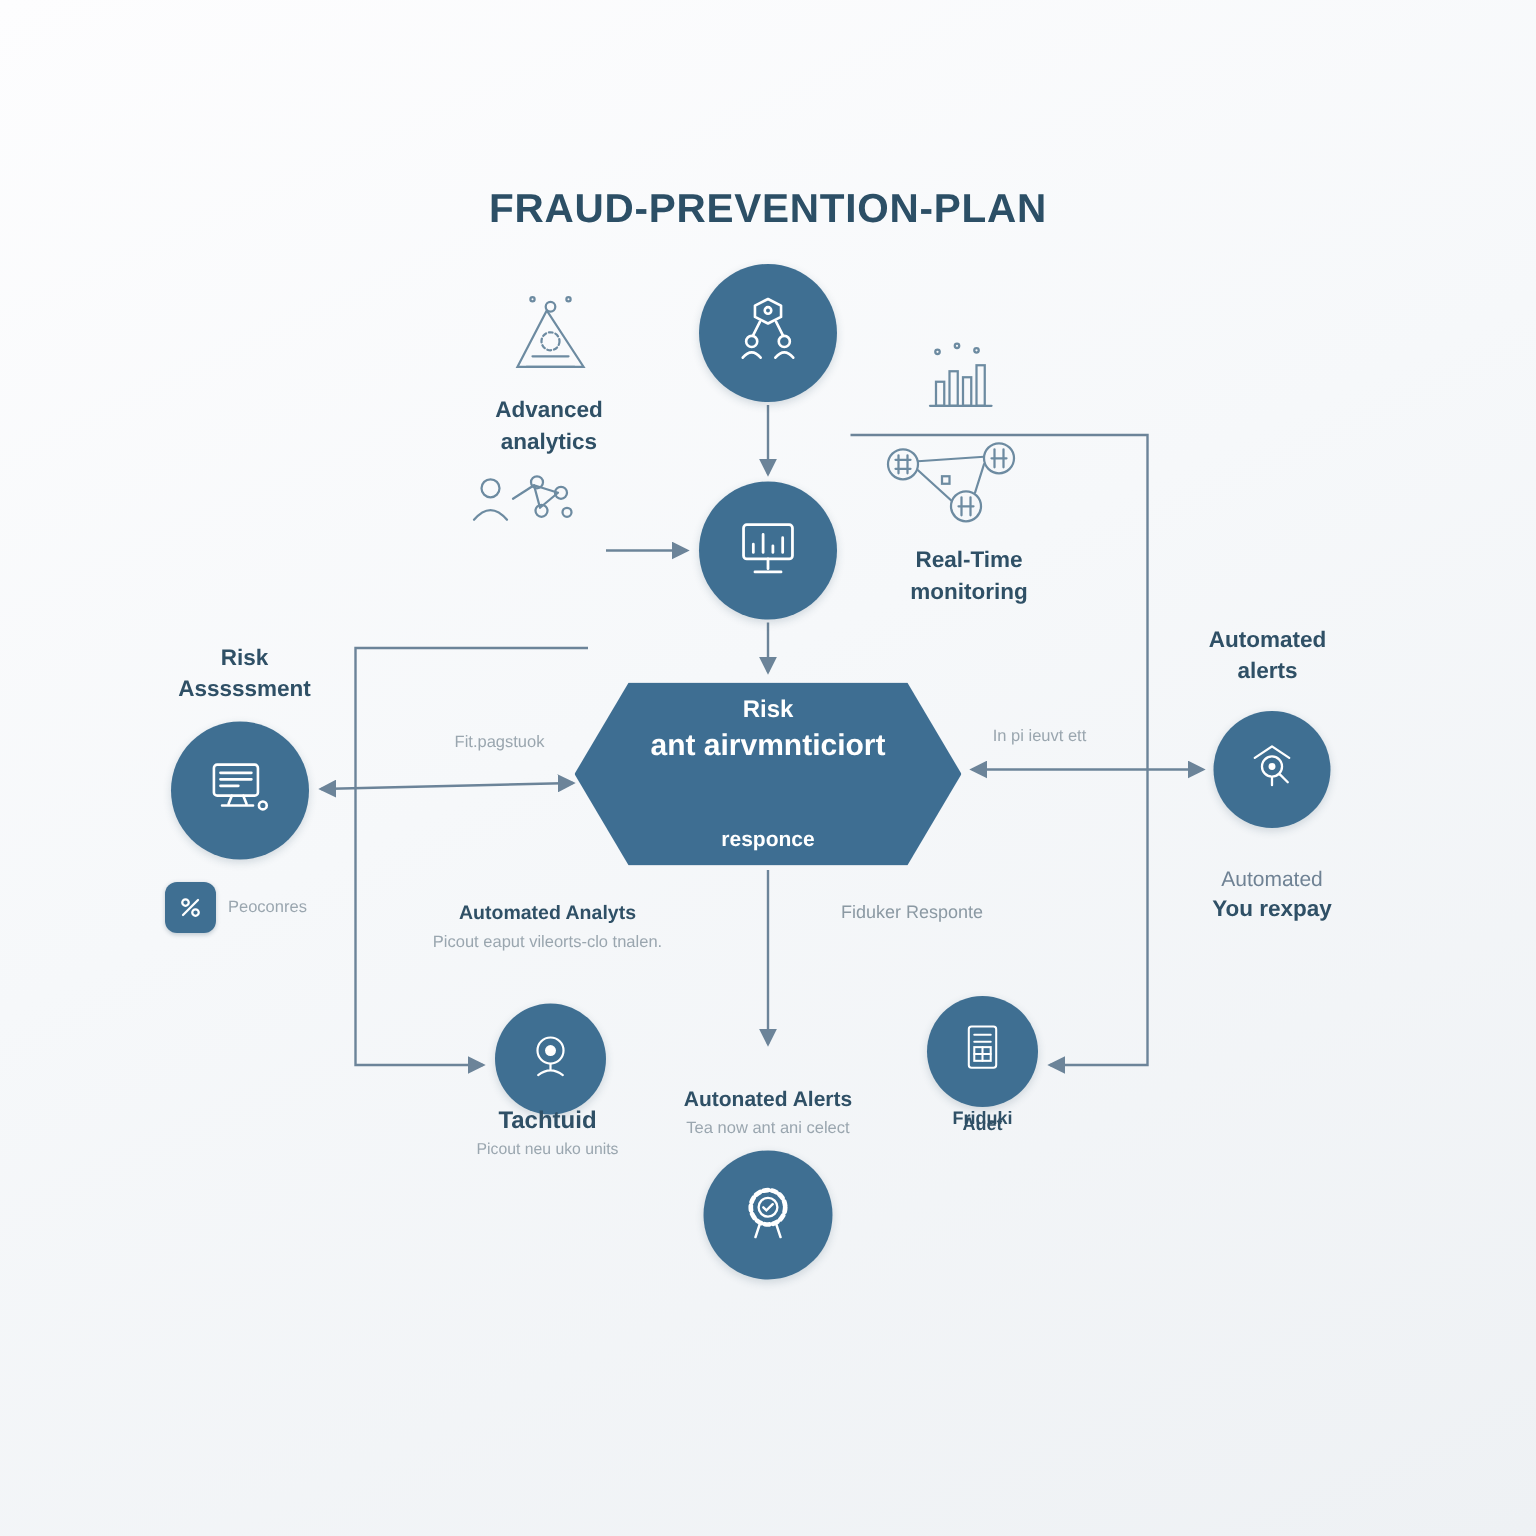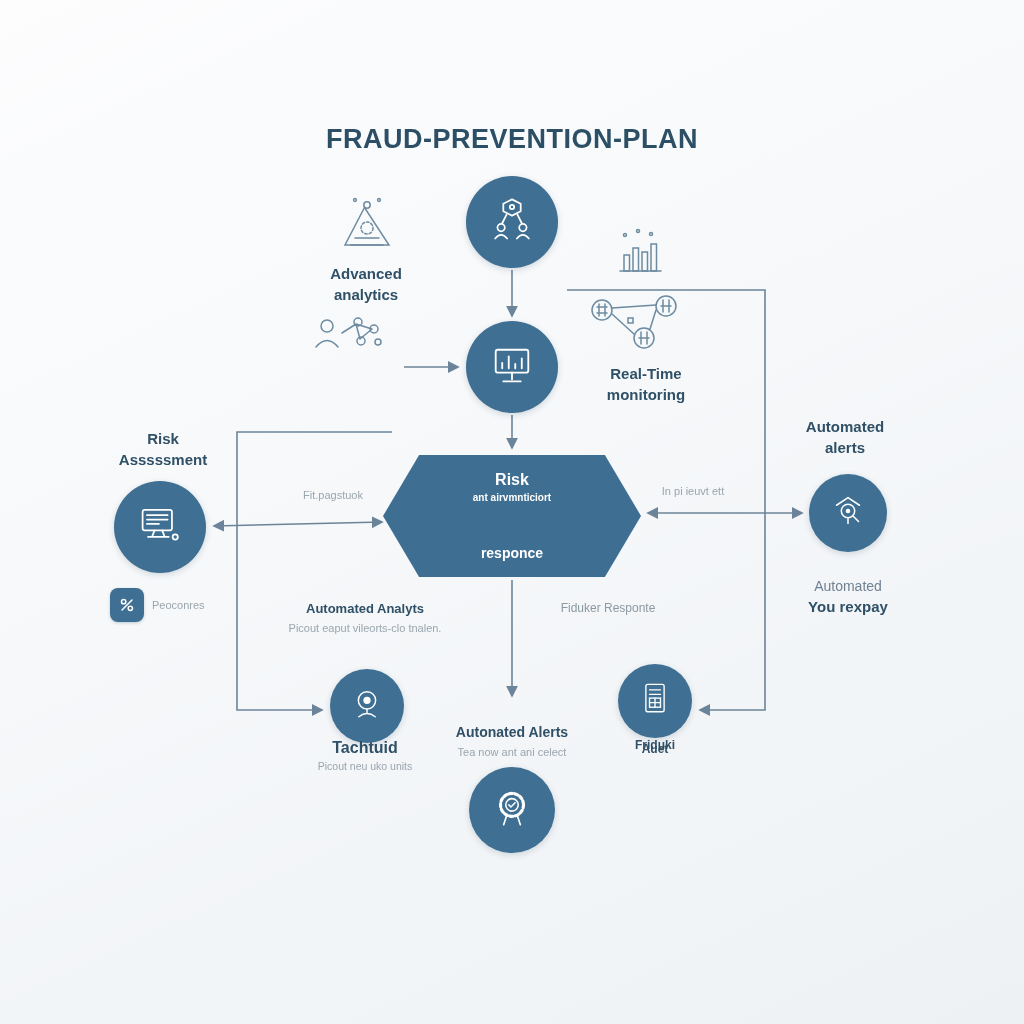--- a/index.html
+++ b/index.html
@@ -36,21 +36,21 @@
 
   .hexagon {
     position:absolute; left:512px; top:516px; transform:translate(-50%,-50%);
     width:258px; height:122px; background:#3e6e92;
     clip-path:polygon(0% 50%, 14% 0%, 86% 0%, 100% 50%, 86% 100%, 14% 100%);
     display:flex; flex-direction:column; align-items:center; justify-content:center;
     color:#fff; text-align:center;
     filter:drop-shadow(0 2px 4px rgba(40,70,95,.25));
   }
   .hexagon .h1 { font-size:16px; font-weight:700; margin-bottom:3px; }
-  .hexagon .h2 { font-size:10px; font-weight:700; margin-bottom:3px; }
+  .hexagon .h2 { font-size:20px; font-weight:700; margin-bottom:3px; }
   .hexagon .h3 { font-size:14px; font-weight:700;margin-top:39px; }
 
   .lbl { position:absolute; transform:translate(-50%,-50%); white-space:nowrap; text-align:center; }
   .lbl.dark  { color:#2f5066; font-weight:700; font-size:15px; }
   .lbl.dark2 { color:#2f5066; font-weight:700; font-size:13px; }
   .lbl.gray  { color:#9aa6af; font-weight:400; font-size:11px; }
   .lbl.gray2 { color:#8b99a3; font-weight:400; font-size:12px; }
   .lbl.stack { display:flex; flex-direction:column; gap:4px; }
   .lbl.left-align { transform:translate(0,-50%); text-align:left; }
 

